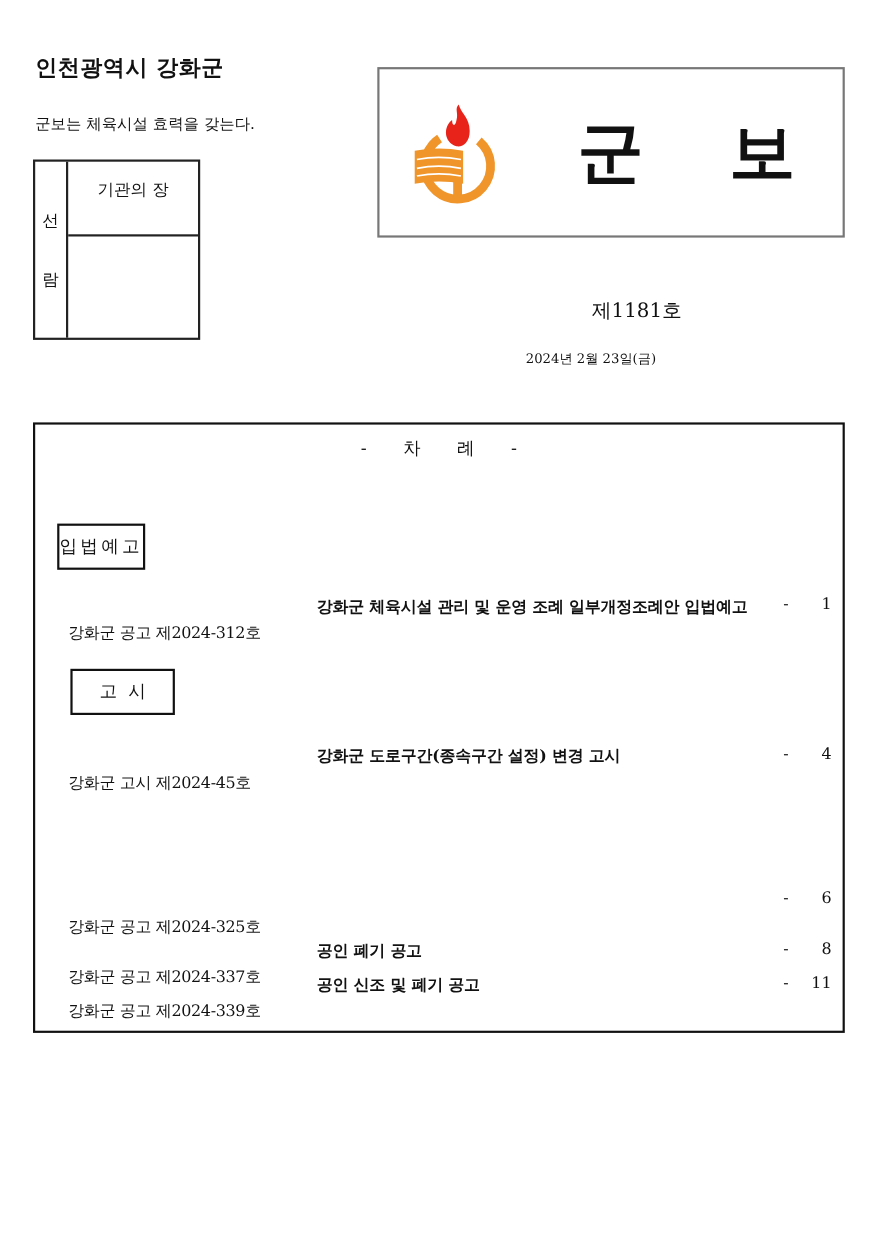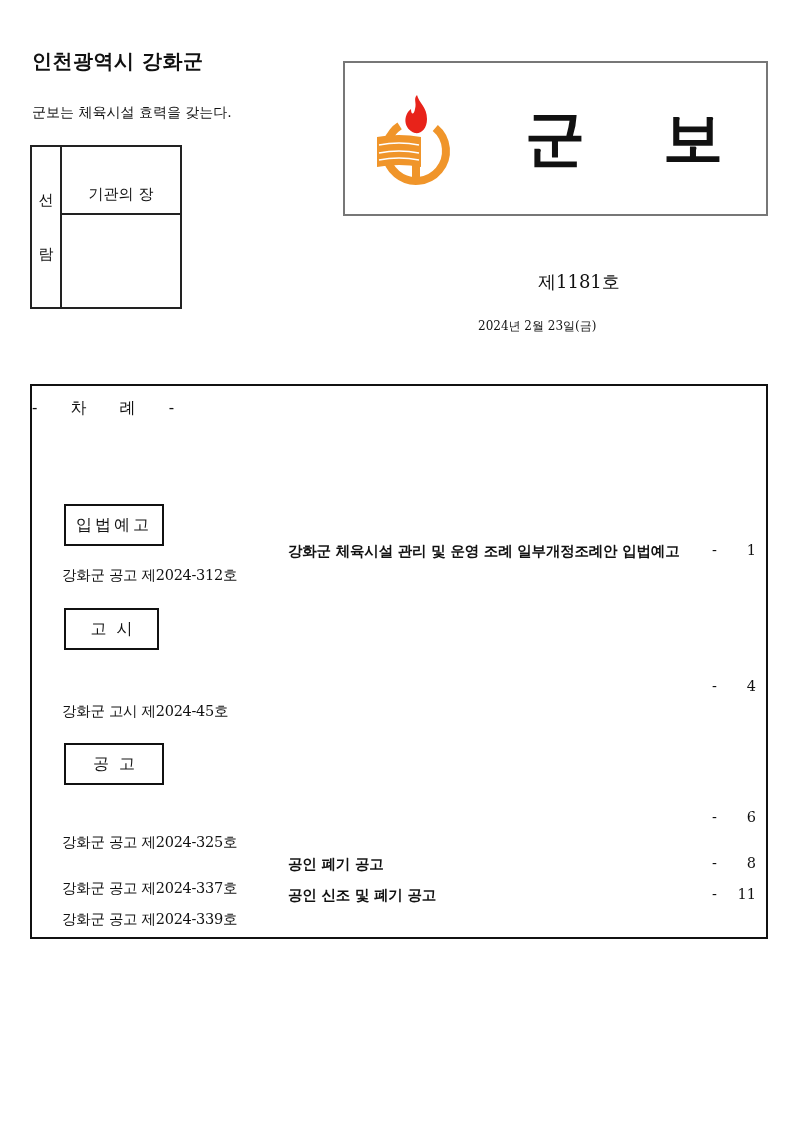--- a/index.html
+++ b/index.html
@@ -3,27 +3,27 @@
   <meta charset="utf-8">
   <style>
     html, body { margin: 0; padding: 0; background: #ffffff; }
     body { width: 800px; height: 1130px; position: relative; overflow: hidden; color: #111; font-family: "DejaVu Serif", serif; }
     .abs { position: absolute; }
     .org-title { left: 32px; top: 48px; font-family: "DejaVu Sans", sans-serif; font-weight: bold; font-size: 20px; letter-spacing: 0.5px; }
     .org-sub { left: 32px; top: 104px; font-family: "DejaVu Sans", sans-serif; font-size: 14px; }
     .seon-box { left: 30px; top: 145px; width: 152px; height: 164px; border: 2px solid #222; box-sizing: border-box; }
     .seon-col { position: absolute; left: 0; top: 0; width: 30px; height: 100%; border-right: 2px solid #222; box-sizing: border-box; }
     .seon-char { position: absolute; left: 0; width: 28px; text-align: center; font-family: "DejaVu Sans", sans-serif; font-size: 15px; }
-    .seon-head { position: absolute; left: 30px; top: 0; right: 0; height: 68px; border-bottom: 2px solid #222; box-sizing: border-box; text-align: center; padding-top: 38px; font-family: "DejaVu Sans", sans-serif; font-size: 15px; }
+    .seon-head { position: absolute; left: 30px; top: 0; right: 0; height: 68px; border-bottom: 2px solid #222; box-sizing: border-box; text-align: center; padding-top: 16px; font-family: "DejaVu Sans", sans-serif; font-size: 15px; }
     .title-box { left: 343px; top: 61px; width: 425px; height: 155px; border: 2px solid #777; box-sizing: border-box; }
     .gunbo { position: absolute; top: 36px; font-family: "DejaVu Sans", sans-serif; font-weight: bold; font-size: 60px; }
     .issue-no { left: 538px; top: 270px; font-size: 18px; }
     .issue-date { left: 478px; top: 318px; font-size: 12px; }
     .toc-box { left: 30px; top: 384px; width: 738px; height: 555px; border: 2px solid #111; box-sizing: border-box; }
-    .toc-heading { position: absolute; left: 0; right: 0; top: 12px; text-align: left; font-size: 16px; word-spacing: 28px; }
+    .toc-heading { position: absolute; left: 0; right: 0; top: 12px; text-align: center; font-size: 16px; word-spacing: 28px; }
     .section-label { position: absolute; border: 2px solid #111; box-sizing: border-box; text-align: center; font-family: "DejaVu Sans", sans-serif; font-size: 16px; }
     .entry { position: absolute; left: 30px; right: 10px; font-size: 14.5px; height: 20px; }
     .entry .ref { position: absolute; left: 0; top: 0; white-space: nowrap; letter-spacing: -0.3px; margin-top: 24px; }
     .entry .ttl { position: absolute; left: 226px; top: 0; white-space: nowrap; letter-spacing: -0.2px; font-weight: bold; }
     .entry .dash { position: absolute; left: 650px; top: 0; }
     .entry .pg { position: absolute; right: 0; top: 0; text-align: right; }
   </style>
 </head>
 <body>
 
@@ -53,36 +53,36 @@
   <div class="gunbo" style="left:180px">군</div>
   <div class="gunbo" style="left:318px">보</div>
 </div>
 
 <div class="abs issue-no">제1181호</div>
 <div class="abs issue-date">2024년 2월 23일(금)</div>
 
 <div class="abs toc-box">
   <div class="toc-heading">- 차 례 -</div>
 
-  <div class="section-label" style="left:32px; top:90px; width:100px; height:42px; line-height:38px; letter-spacing:3px;margin-top:28px;">입법예고</div>
+  <div class="section-label" style="left:20px; top:90px; width:80px; height:42px; line-height:38px; letter-spacing:3px;">입법예고</div>
   <div class="entry" style="top:156px">
     <span class="ref">강화군 공고 제2024-312호</span>
     <span class="ttl">강화군 체육시설 관리 및 운영 조례 일부개정조례안 입법예고</span>
     <span class="dash">-</span>
     <span class="pg">1</span>
   </div>
 
   <div class="section-label" style="left:32px; top:222px; width:95px; height:42px; line-height:38px; white-space:pre;">고  시</div>
   <div class="entry" style="top:292px">
     <span class="ref">강화군 고시 제2024-45호</span>
+    <span class="ttl">강화군 도로구간(종속구간 설정) 변경 고시</span>
     <span class="dash">-</span>
     <span class="pg">4</span>
   </div>
 
-  <div class="section-label" style="left:32px; top:357px; width:100px; height:42px; line-height:38px; white-space:pre;">공  고</div>
   <div class="entry" style="top:423px">
     <span class="ref">강화군 공고 제2024-325호</span>
     <span class="dash">-</span>
     <span class="pg">6</span>
   </div>
   <div class="entry" style="top:469px">
     <span class="ref">강화군 공고 제2024-337호</span>
     <span class="ttl">공인 폐기 공고</span>
     <span class="dash">-</span>
     <span class="pg">8</span>

